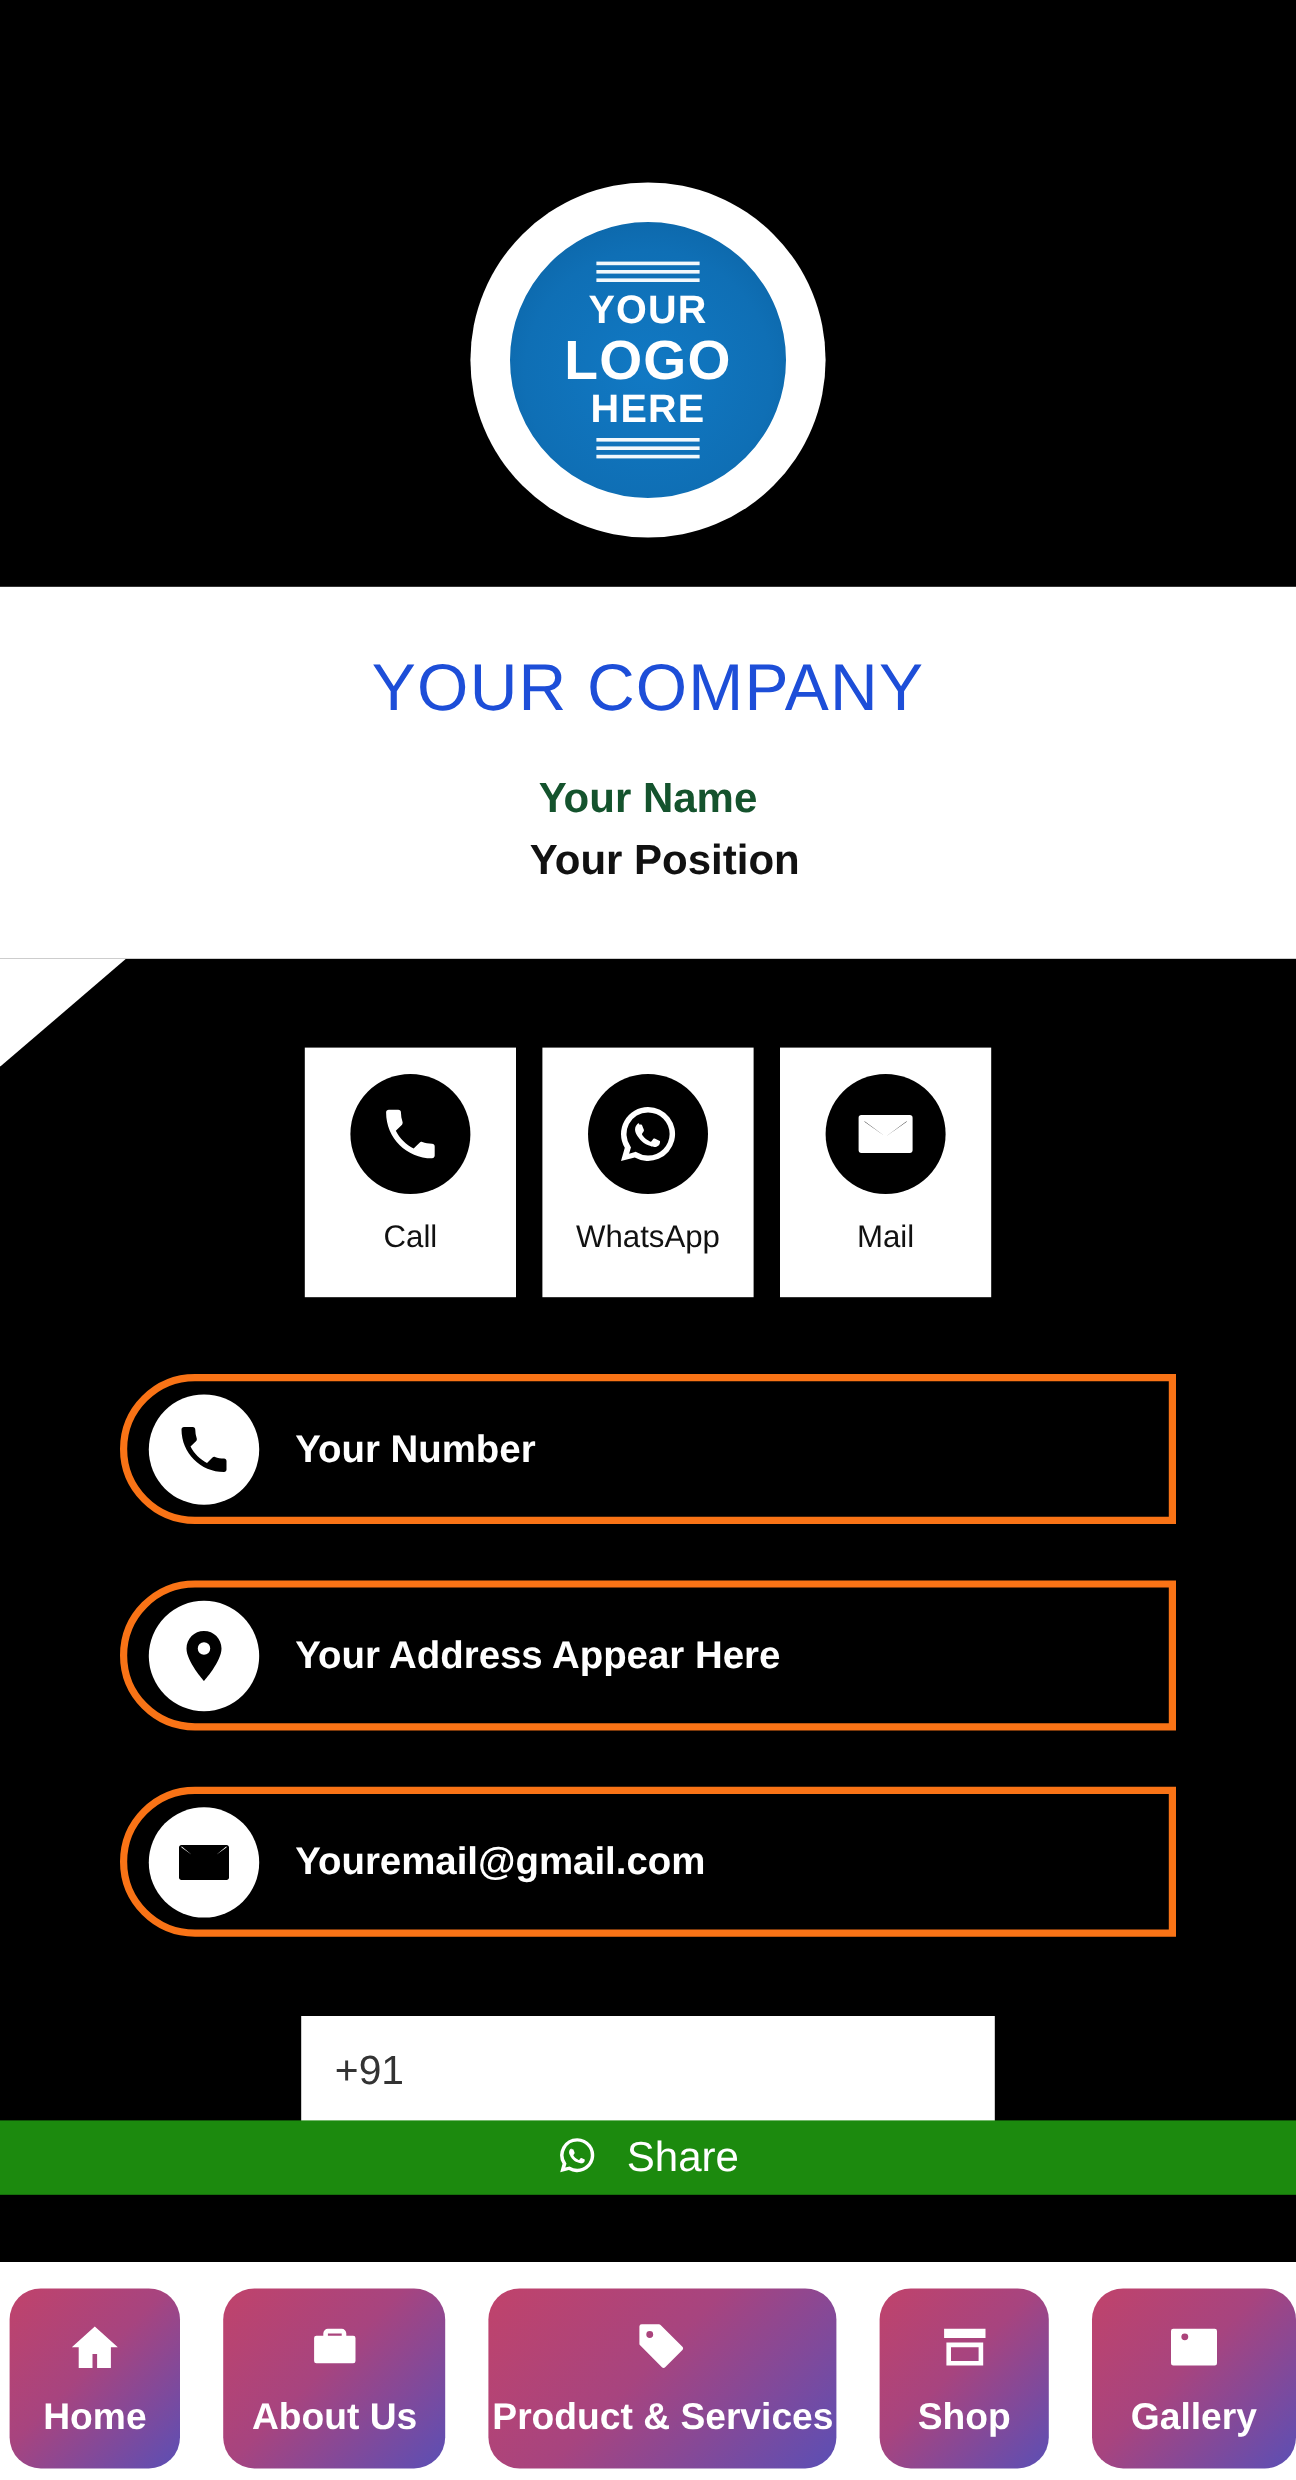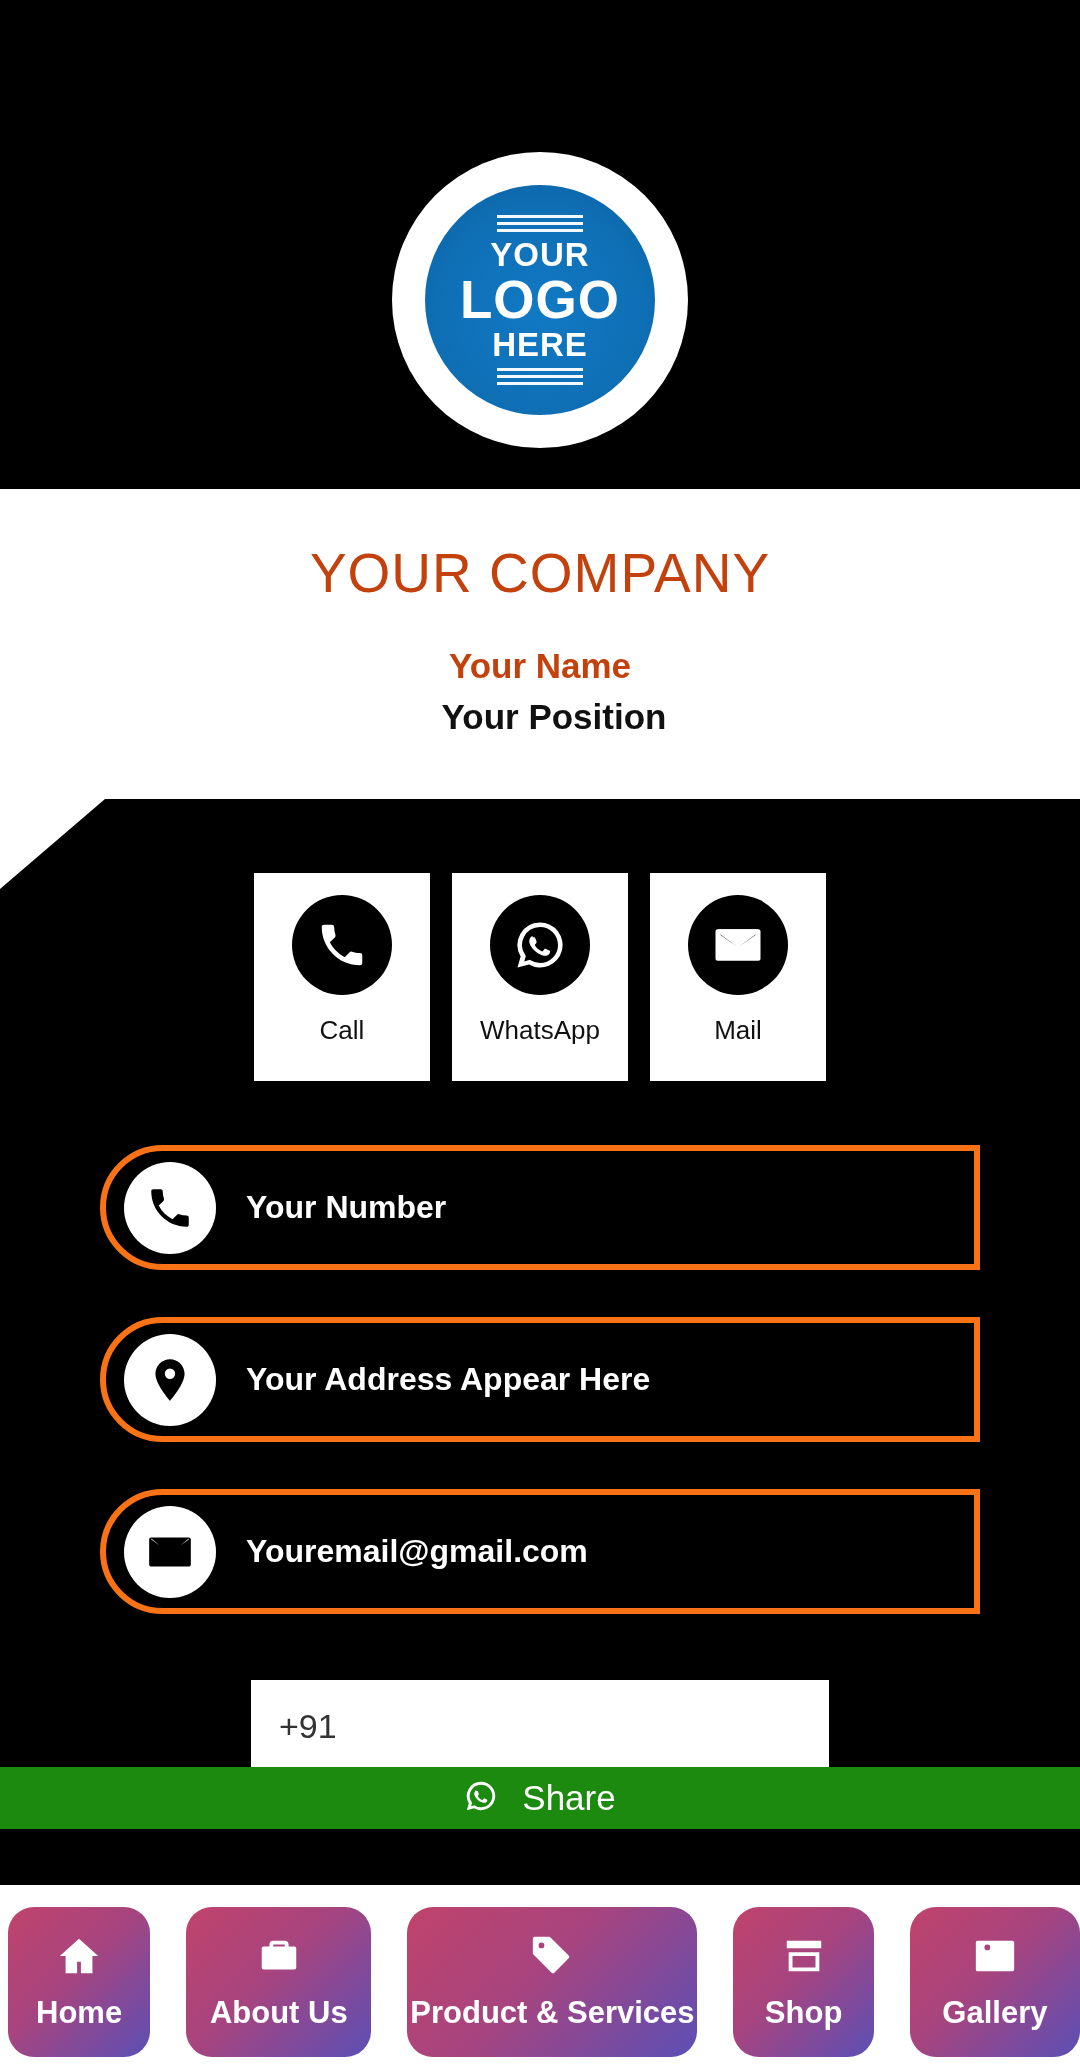--- a/index.html
+++ b/index.html
@@ -66,21 +66,21 @@
     background: #ffffff;
     opacity: .95;
   }
   .logo-your {
     font-size: 33px;
     font-weight: bold;
     letter-spacing: 1px;
     line-height: 1.05;
   }
   .logo-logo {
-    font-size: 53px;
+    font-size: 46px;
     font-weight: bold;
     letter-spacing: 1px;
     line-height: 1.05;
   }
   .logo-here {
     font-size: 33px;
     font-weight: bold;
     letter-spacing: 1px;
     line-height: 1.05;
   }
@@ -102,29 +102,29 @@
     right: 0;
     width: 108px;
     height: 94px;
     background: #000;
     clip-path: polygon(100% 0, 100% 100%, 0 100%);
   }
   .company-name {
     padding-top: 52px;
     font-size: 55px;
     letter-spacing: 1px;
-    color: #c2410c;
+    color: #1d4ed8;
     font-family: "Liberation Sans", sans-serif;
     font-weight: 400;
   }
   .person-name {
     margin-top: 36px;
     font-size: 35px;
     font-weight: bold;
-    color: #c2410c;
+    color: #14532d;
     line-height: 1.45;
   }
   .person-position {
     font-size: 35px;
     font-weight: bold;
     color: #111111;
     line-height: 1.45;
     margin-left: 28px;
   }
 

